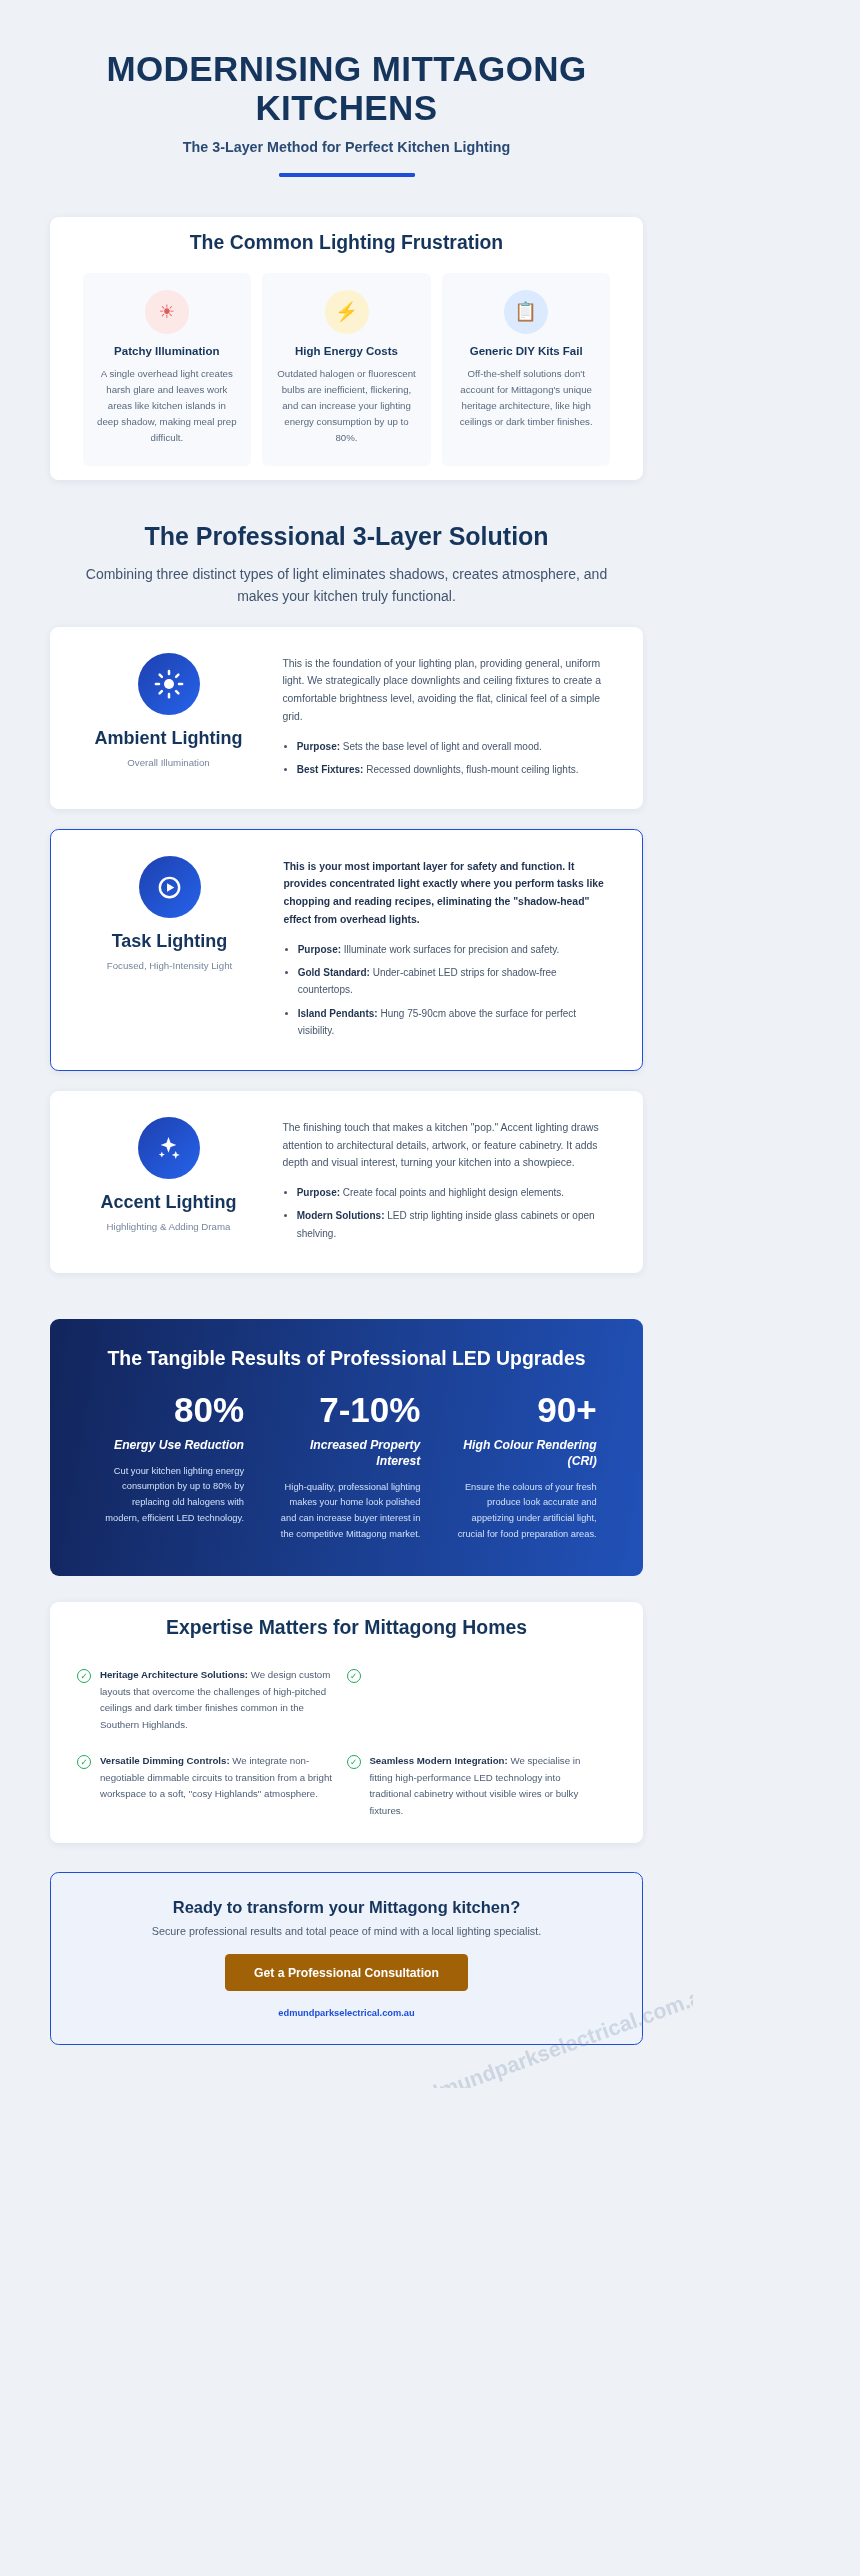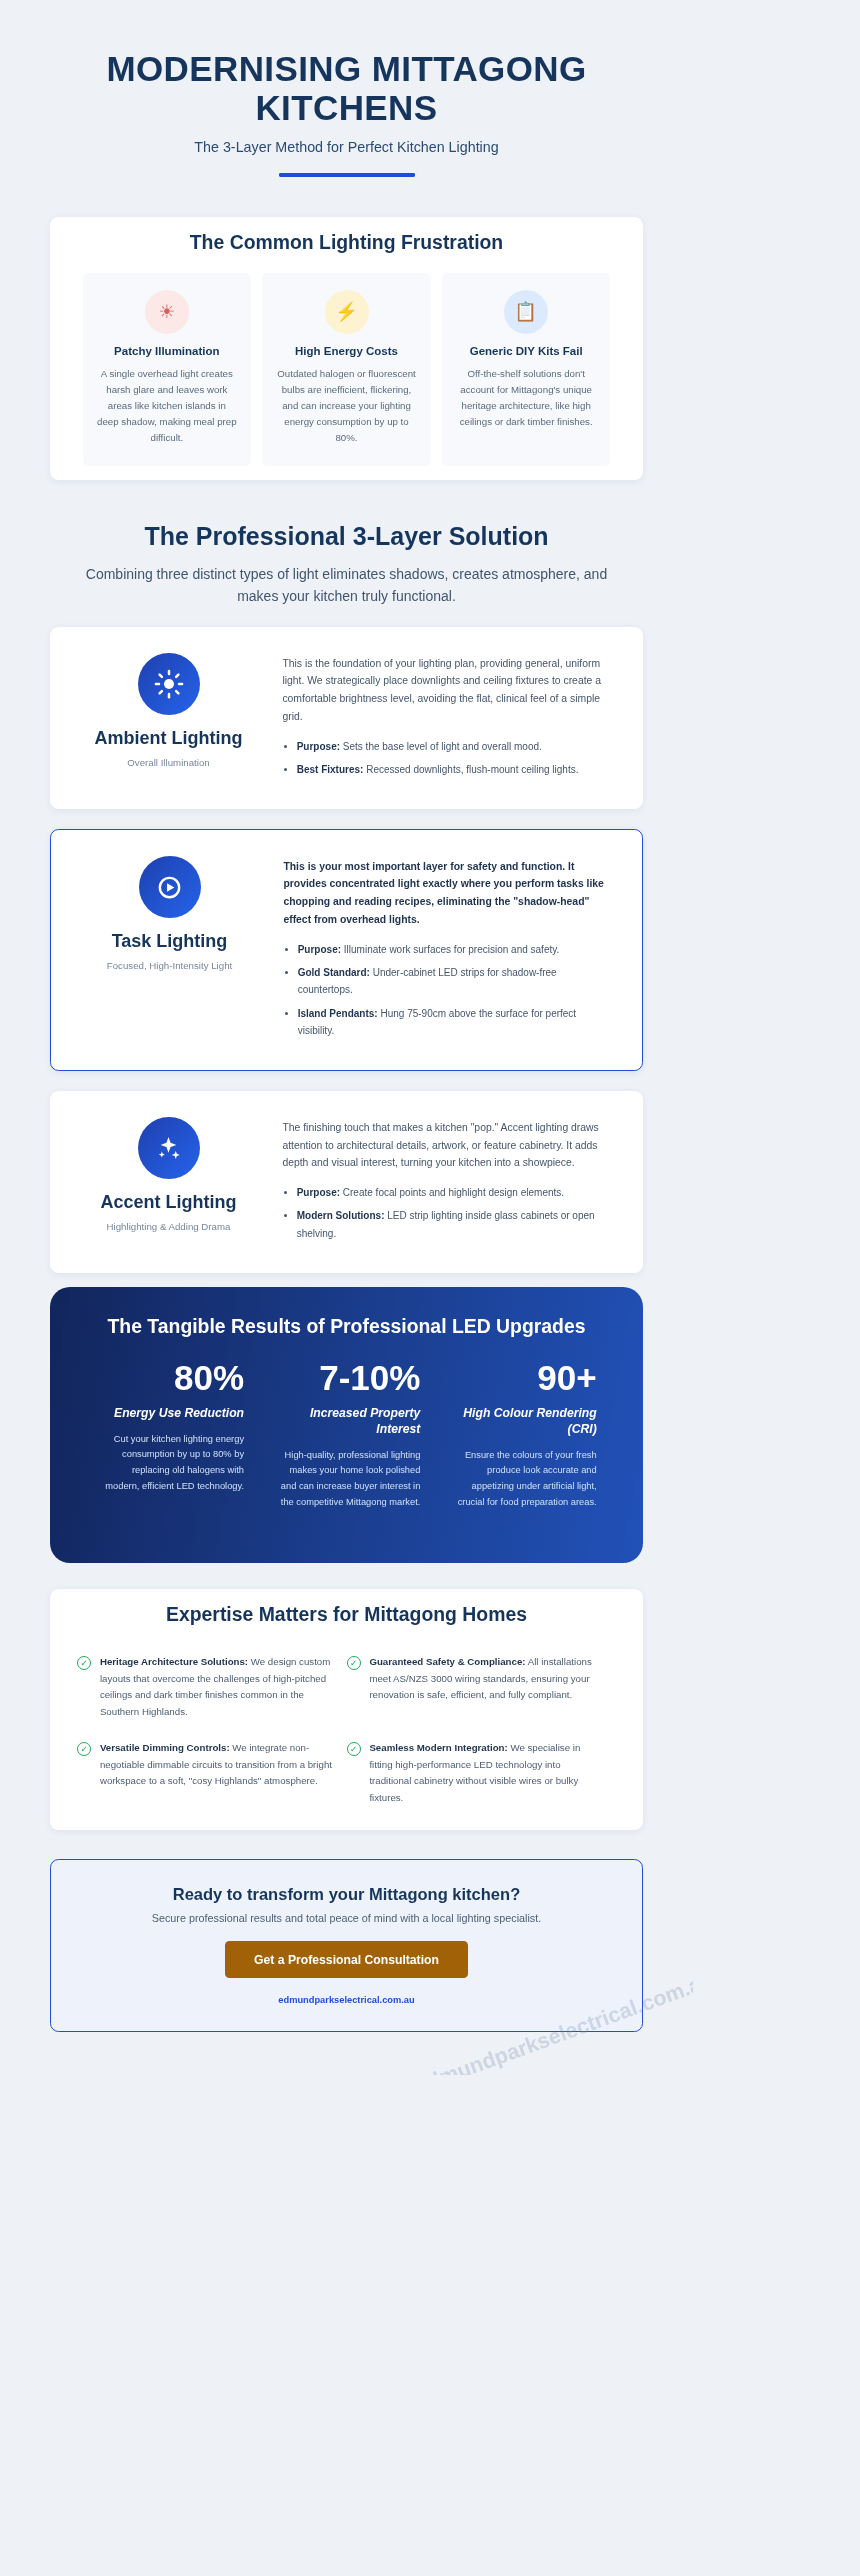--- a/index.html
+++ b/index.html
@@ -22,21 +22,21 @@
     font-size: 35px;
     line-height: 1.12;
     font-weight: bold;
     color: #16355c;
     letter-spacing: 0.4px;
   }
   .header .sub {
     margin-top: 11.5px;
     font-size: 14.3px;
     color: #2b4a73;
-    font-weight: normal;
+    font-weight: bold;
   }
   .header .rule {
     width: 136px; height: 3.6px;
     background: #1d4ed8;
     margin: 18.6px auto 0 auto;
     border-radius: 1.4px;
   }
   
   .card {
     background: #ffffff;
@@ -121,25 +121,25 @@
     font-size: 10.4px; line-height: 1.72; color: #45556b;
   }
   .layer-right > p.bold-intro { font-weight: bold; color: #1f3250; }
   .layer-right ul { margin-top: 11.5px; padding-left: 14.3px; }
   .layer-right li {
     font-size: 10px; line-height: 1.72; color: #45556b; margin-bottom: 6.5px;
   }
   .layer-right li b { color: #1f3250; }
   
   .results {
-    margin-top: 14px;
-    border-radius: 20px;
+    margin-top: 46px;
+    border-radius: 9px;
     background: linear-gradient(100deg,#12255c 0%,#1b3f91 55%,#2151b8 100%);
     color: #fff;
-    padding: 27px 32px 52px 32px;
+    padding: 27px 32px 33px 32px;
   }
   .results h2 {
     text-align: center; font-size: 19.4px; font-weight: bold;
     line-height: 1.3; margin-bottom: 21.5px;
   }
   .res-grid { display: flex; }
   .res-col { flex: 1; text-align: right; padding: 0 14.3px; }
   .res-num { font-size: 35px; font-weight: bold; line-height: 1.05; }
   .res-label { font-size: 12.2px; font-weight: bold; margin-top: 8.6px; line-height: 1.3; font-style: italic; }
   .res-desc { font-size: 9.3px; line-height: 1.7; margin-top: 10px; color: #cfe0f7; }
@@ -364,24 +364,20 @@
     <div class="exp-grid">
       <div class="exp-item">
         <div class="check">✓</div>
         <div class="exp-text">
           <b>Heritage Architecture Solutions:</b>
           <span>We design custom layouts that overcome the challenges of high-pitched ceilings and dark timber finishes common in the Southern Highlands.</span>
         </div>
       </div>
       <div class="exp-item">
         <div class="check">✓</div>
-        <div class="exp-text">
-          <b>Guaranteed Safety &amp; Compliance:</b>
-          <span>All installations meet AS/NZS 3000 wiring standards, ensuring your renovation is safe, efficient, and fully compliant.</span>
-        </div>
       </div>
       <div class="exp-item">
         <div class="check">✓</div>
         <div class="exp-text">
           <b>Versatile Dimming Controls:</b>
           <span>We integrate non-negotiable dimmable circuits to transition from a bright workspace to a soft, "cosy Highlands" atmosphere.</span>
         </div>
       </div>
       <div class="exp-item">
         <div class="check">✓</div>

